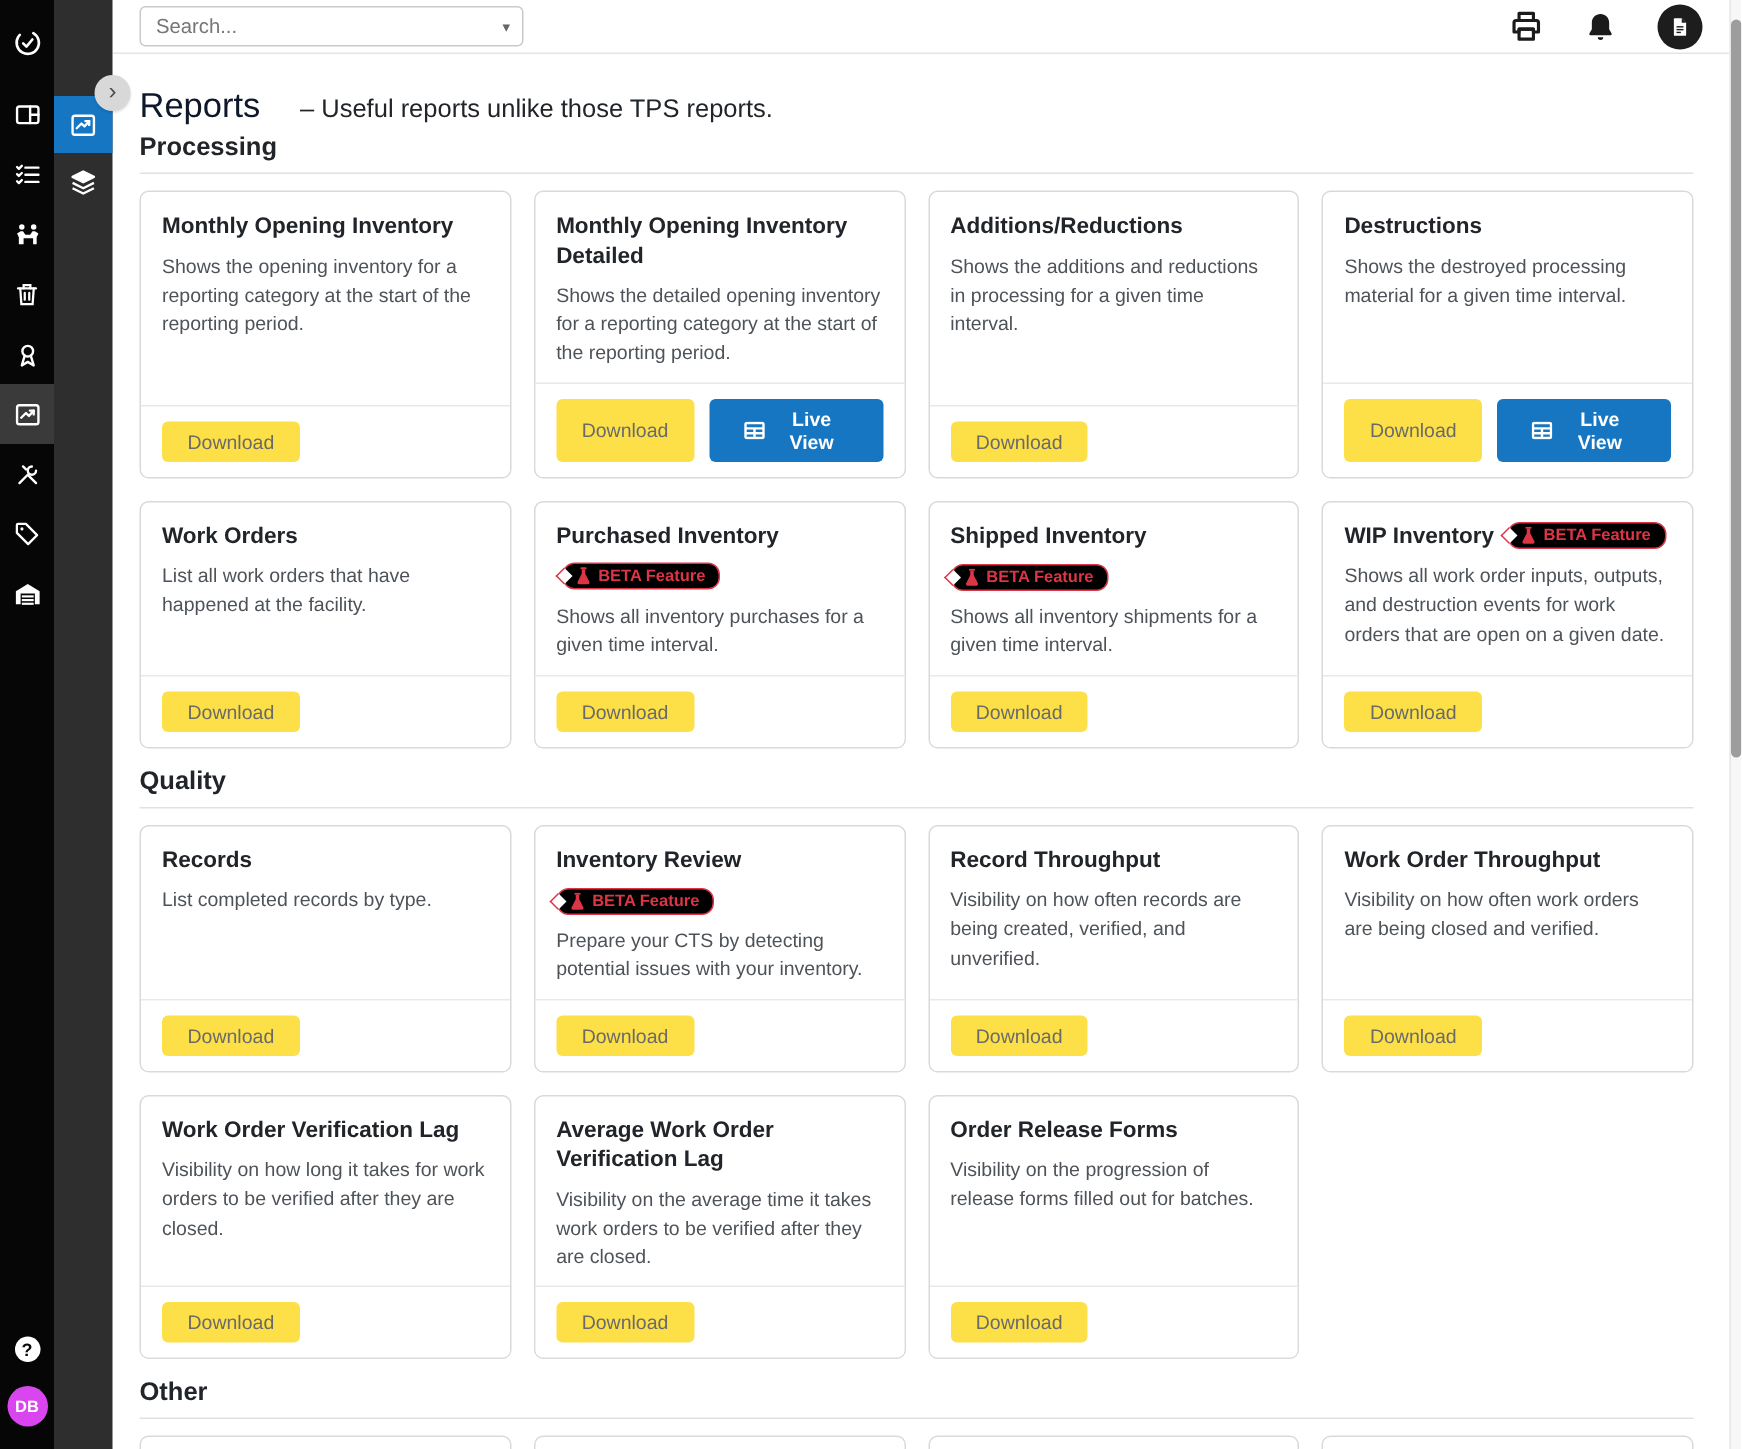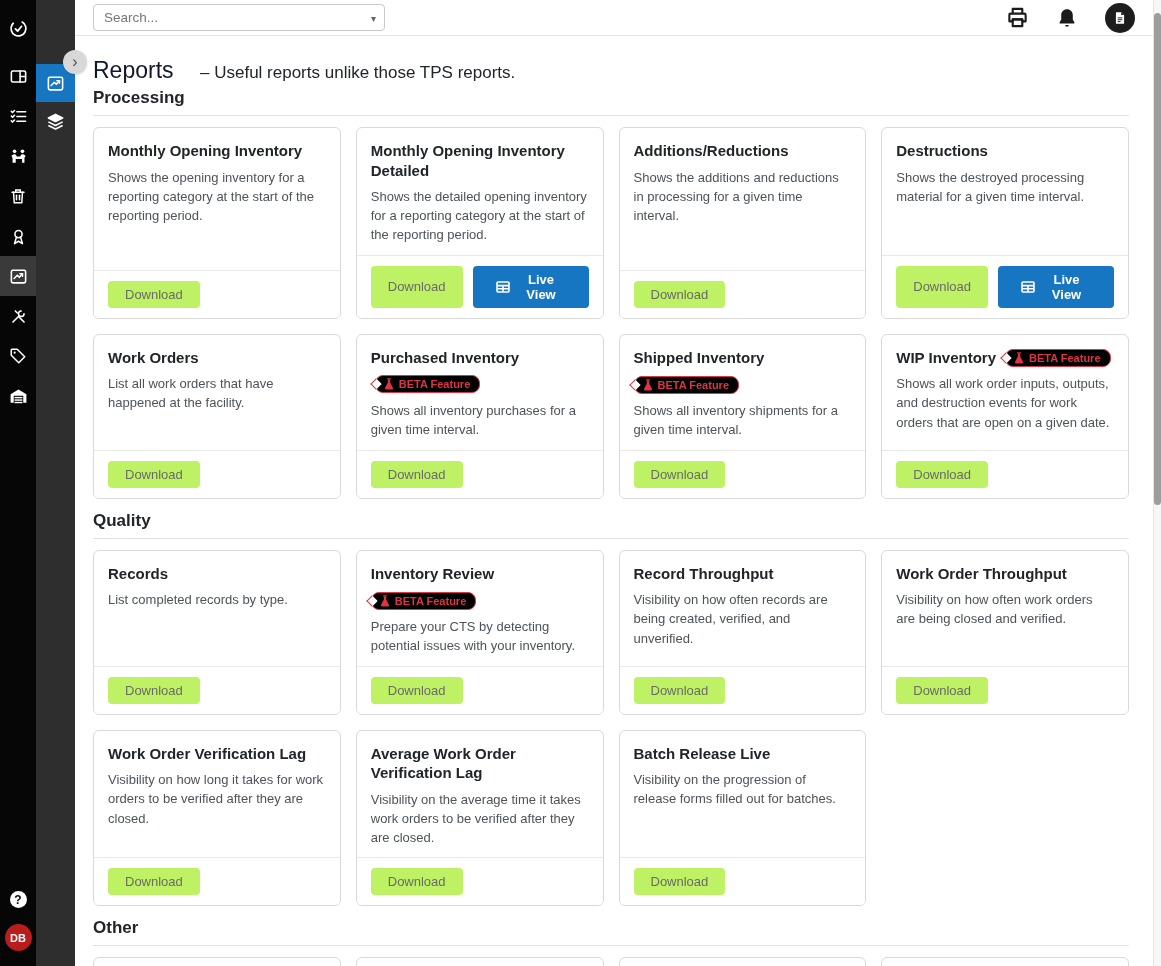--- a/index.html
+++ b/index.html
@@ -11,40 +11,40 @@
   .sidebar { position:absolute; left:0; top:0; width:36px; height:100%; background:#060606;
              display:flex; flex-direction:column; align-items:center; z-index:4; }
   .sidebar .logo-wrap { height:56px; display:flex; align-items:center; justify-content:center; }
   .side-item { width:36px; height:40px; display:flex; align-items:center; justify-content:center;
                color:#fff; cursor:pointer; }
   .side-item.active { background:#3a3a3a; }
   .sidebar-bottom { margin-top:auto; display:flex; flex-direction:column; align-items:center;
                     gap:16px; padding-bottom:15px; }
   .help-circle { width:17px; height:17px; border-radius:50%; background:#fff; color:#0a0a0a;
                  font-size:12px; font-weight:700; display:flex; align-items:center; justify-content:center; }
-  .avatar { width:27px; height:27px; border-radius:50%; background:#b91c1c; color:#fff;
+  .avatar { width:27px; height:27px; border-radius:50%; background:#d946ef; color:#fff;
             font-size:11px; font-weight:700; display:flex; align-items:center; justify-content:center; }
 
   
   .rail { position:absolute; left:36px; top:0; width:39px; height:100%; background:#2e2e2e;
           padding-top:64px; z-index:3; }
   .rail-item { width:39px; height:38px; display:flex; align-items:center; justify-content:center;
                color:#fff; cursor:pointer; }
   .rail-item.active { background:#1776c2; }
 
   .expand-btn { position:absolute; left:63px; top:50px; width:24px; height:24px; border-radius:50%;
                 background:#d8d8d8; border:none; color:#4e4e4e; z-index:6; cursor:pointer;
                 display:flex; align-items:center; justify-content:center; font-size:16px; line-height:1;
                 box-shadow:0 1px 2px rgba(0,0,0,.15); }
 
   
   .main { position:absolute; left:75px; top:0; right:8px; height:100%; background:#fff; overflow:hidden; }
   .topbar { height:36px; border-bottom:1px solid #e4e4e4; display:flex; align-items:center;
             justify-content:space-between; padding:0 18px; }
-  .search-wrap { position:relative; width:292px; }
+  .search-wrap { position:relative; width:256px; }
   .search-wrap input { width:100%; height:27px; border:1px solid #c9c9c9; border-radius:4px;
                        padding:0 26px 0 10px; font-size:13.5px; color:#333; outline:none;
                        font-family:"Liberation Sans", sans-serif; }
   .search-wrap input::placeholder { color:#767676; }
   .search-caret { position:absolute; right:9px; top:50%; transform:translateY(-50%);
                   color:#666; font-size:10px; pointer-events:none; }
   .top-icons { display:flex; align-items:center; gap:27px; }
   .icon-btn { background:none; border:none; color:#1b1b1b; cursor:pointer; display:flex; align-items:center; }
   .doc-circle { width:30px; height:30px; border-radius:50%; background:#1d1d1d; display:flex;
                 align-items:center; justify-content:center; cursor:pointer; border:none; }
@@ -53,26 +53,26 @@
   .page-title-row { margin:8px 0 4px; }
   .page-title { display:inline; font-size:23px; font-weight:400; color:#0f172a; }
   .page-sub { display:inline; font-size:17px; font-weight:400; color:#212529; margin-left:22px; }
 
   .report-section h2 { font-size:17px; font-weight:700; color:#212529; padding-bottom:7px;
                        border-bottom:1px solid #dee2e6; margin:3px 0 11px; }
   .cards { display:grid; grid-template-columns:repeat(4,1fr); gap:15px; margin-bottom:12px; }
   .card { background:#fff; border:1px solid #d9d9d9; border-radius:6px; display:flex;
           flex-direction:column; overflow:hidden; }
   .card-body { padding:13px 14px 10px; flex:1; min-height:84px; display:flex; flex-direction:column; }
-  .title-row { display:flex; align-items:flex-end; gap:9px; flex-wrap:wrap; margin-bottom:7px; }
+  .title-row { display:flex; align-items:center; gap:9px; flex-wrap:wrap; margin-bottom:7px; }
   .card-title { font-size:15px; font-weight:700; color:#212529; line-height:1.3; }
   .card-desc { font-size:13px; color:#4d5358; line-height:1.48; }
   .card-footer { border-top:1px solid #e9e9e9; padding:10px 14px; display:flex; gap:10px;
                  background:#fff; }
-  .btn-download { background:#bef264; color:#6a6a6a; border:none; border-radius:4px;
+  .btn-download { background:#fde047; color:#6a6a6a; border:none; border-radius:4px;
                   padding:6px 17px; font-size:13px; cursor:pointer;
                   font-family:"Liberation Sans", sans-serif; }
   .btn-live { background:#1776c2; color:#fff; border:none; border-radius:4px; padding:6px 23px;
               font-size:13px; font-weight:700; cursor:pointer; display:inline-flex; gap:7px;
               align-items:center; font-family:"Liberation Sans", sans-serif; }
 
   .beta-badge { position:relative; display:inline-flex; align-items:center; gap:5px;
                 border:1px solid #dc3545; color:#dc3545; border-radius:8px; padding:2px 9px 2px 8px;
                 font-size:11px; font-weight:600; background:#000000; white-space:nowrap; }
   .beta-badge::before { content:""; position:absolute; left:-4px; top:50%; width:7px; height:7px;
@@ -482,21 +482,21 @@
                   </div>
                   <div class="card-desc">Visibility on the average time it takes work orders to be verified after they are closed.</div>
                 </div>
                 <div class="card-footer">
                   <button class="btn-download">Download</button>
                 </div>
               </div>
               <div class="card">
                 <div class="card-body">
                   <div class="title-row">
-                    <div class="card-title">Batch Release Live</div>
+                    <div class="card-title">Order Release Forms</div>
                   </div>
                   <div class="card-desc">Visibility on the progression of release forms filled out for batches.</div>
                 </div>
                 <div class="card-footer">
                   <button class="btn-download">Download</button>
                 </div>
               </div>
             </div>
           </section>
           <section class="report-section">

